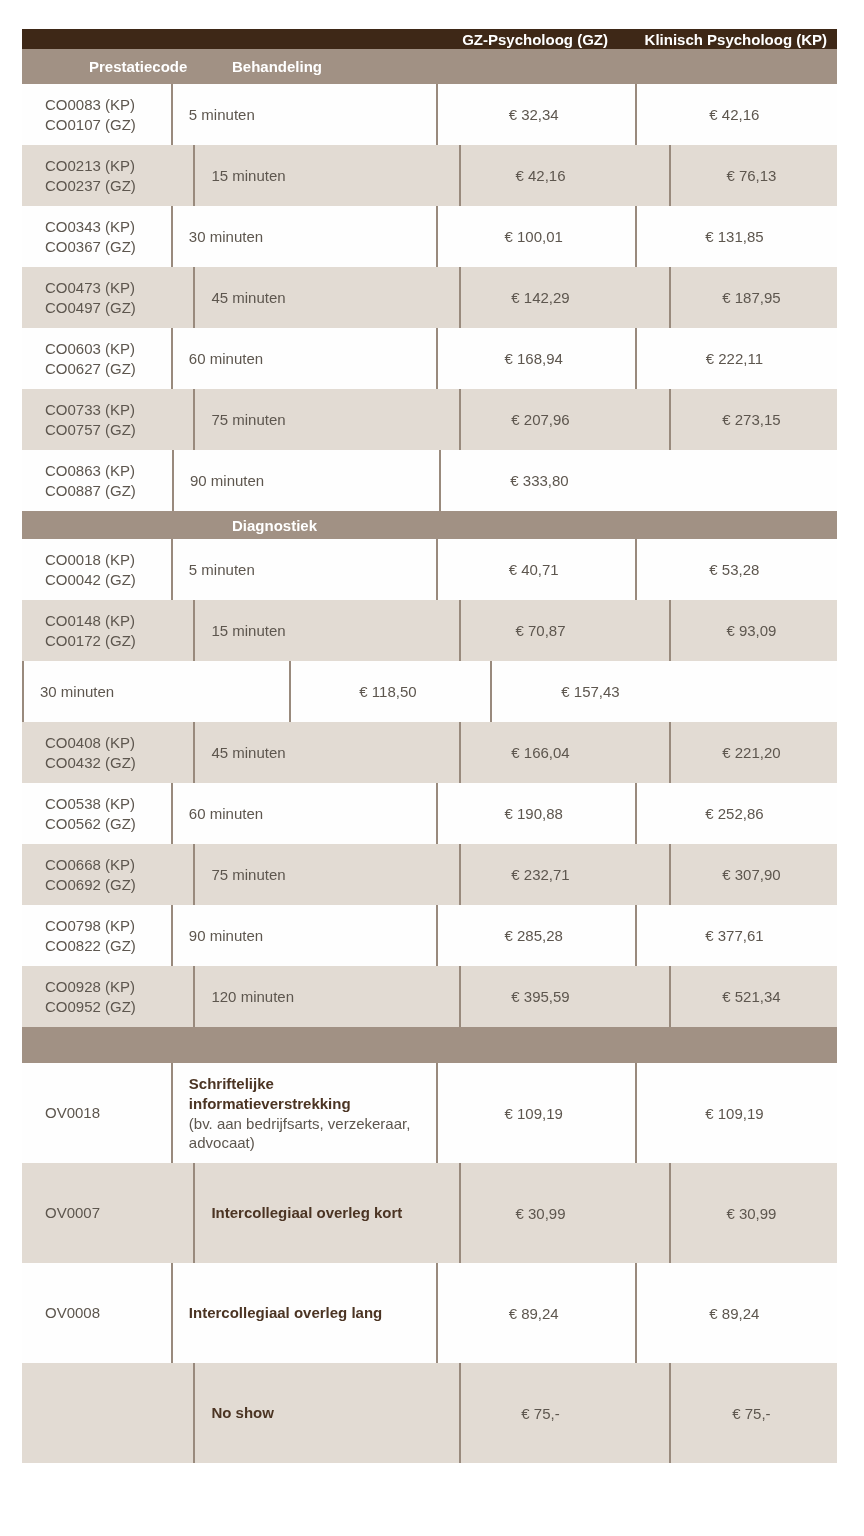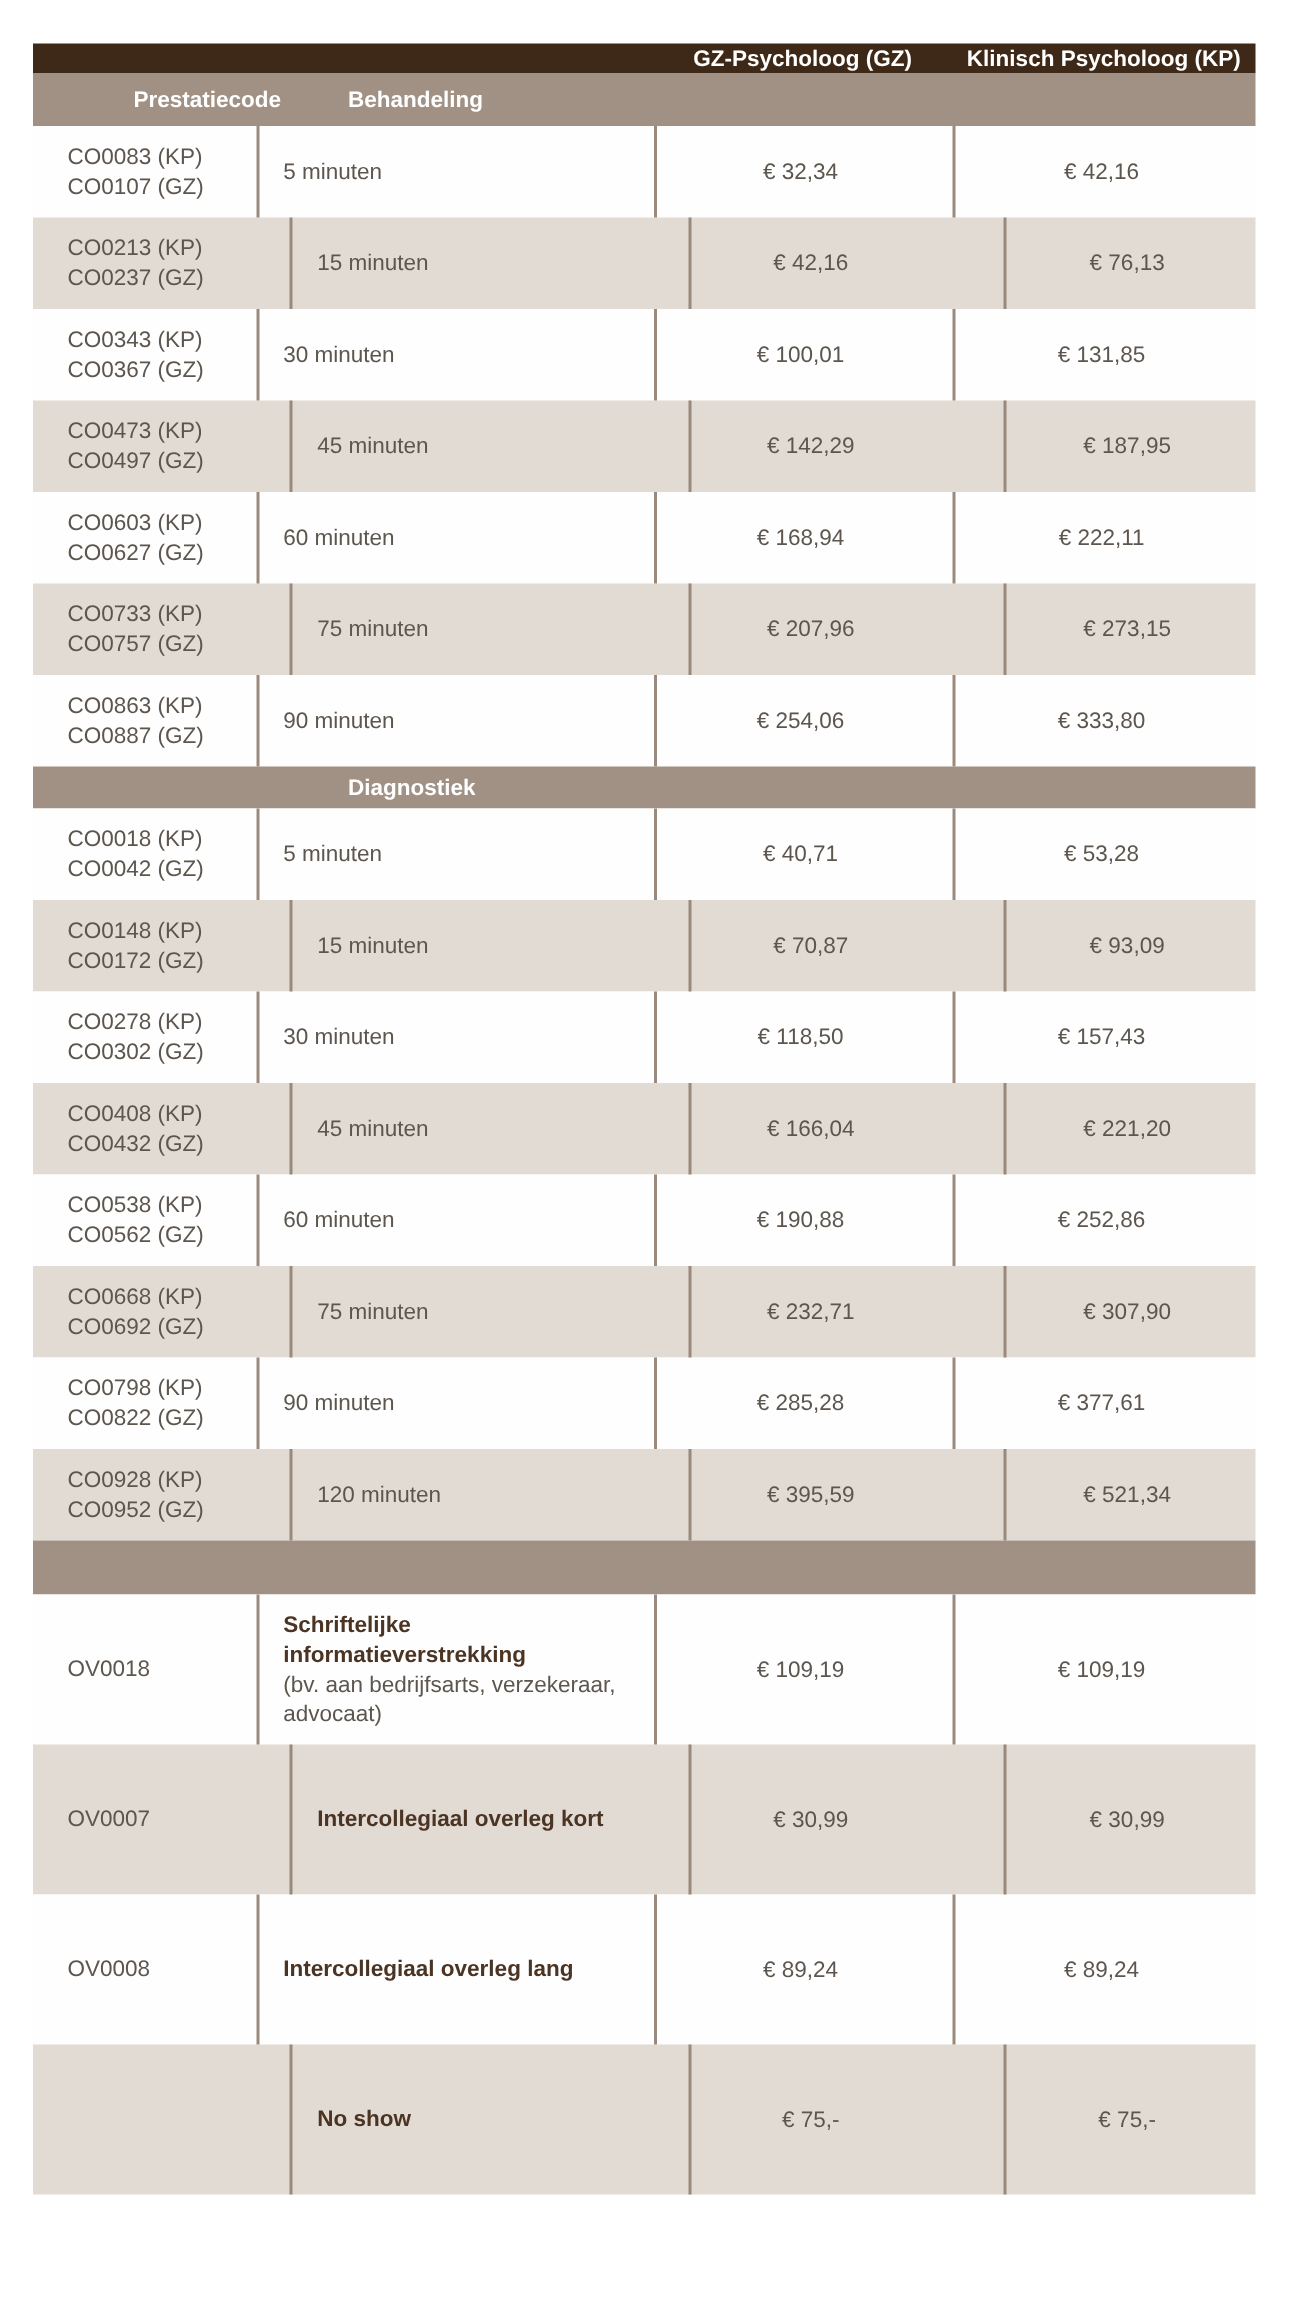--- a/index.html
+++ b/index.html
@@ -149,21 +149,20 @@
         <div class="cell c4 bordered price">€ 273,15</div>
       </div>
       <div class="row">
         <div class="cell c1">
           <div class="code-line">CO0863 (KP)</div>
           <div class="code-line">CO0887 (GZ)</div>
         </div>
         <div class="cell c2 bordered">
           <div class="label">90 minuten</div>
         </div>
-        <div class="cell c3 bordered price">€ 254,06</div>
         <div class="cell c4 bordered price">€ 333,80</div>
       </div>
       <div class="band section">
         <div class="b1"></div>
         <div class="b2">Diagnostiek</div>
       </div>
       <div class="row">
         <div class="cell c1">
           <div class="code-line">CO0018 (KP)</div>
           <div class="code-line">CO0042 (GZ)</div>
@@ -179,24 +178,20 @@
           <div class="code-line">CO0148 (KP)</div>
           <div class="code-line">CO0172 (GZ)</div>
         </div>
         <div class="cell c2 bordered">
           <div class="label">15 minuten</div>
         </div>
         <div class="cell c3 bordered price">€ 70,87</div>
         <div class="cell c4 bordered price">€ 93,09</div>
       </div>
       <div class="row">
-        <div class="cell c1">
-          <div class="code-line">CO0278 (KP)</div>
-          <div class="code-line">CO0302 (GZ)</div>
-        </div>
         <div class="cell c2 bordered">
           <div class="label">30 minuten</div>
         </div>
         <div class="cell c3 bordered price">€ 118,50</div>
         <div class="cell c4 bordered price">€ 157,43</div>
       </div>
       <div class="row alt">
         <div class="cell c1">
           <div class="code-line">CO0408 (KP)</div>
           <div class="code-line">CO0432 (GZ)</div>

